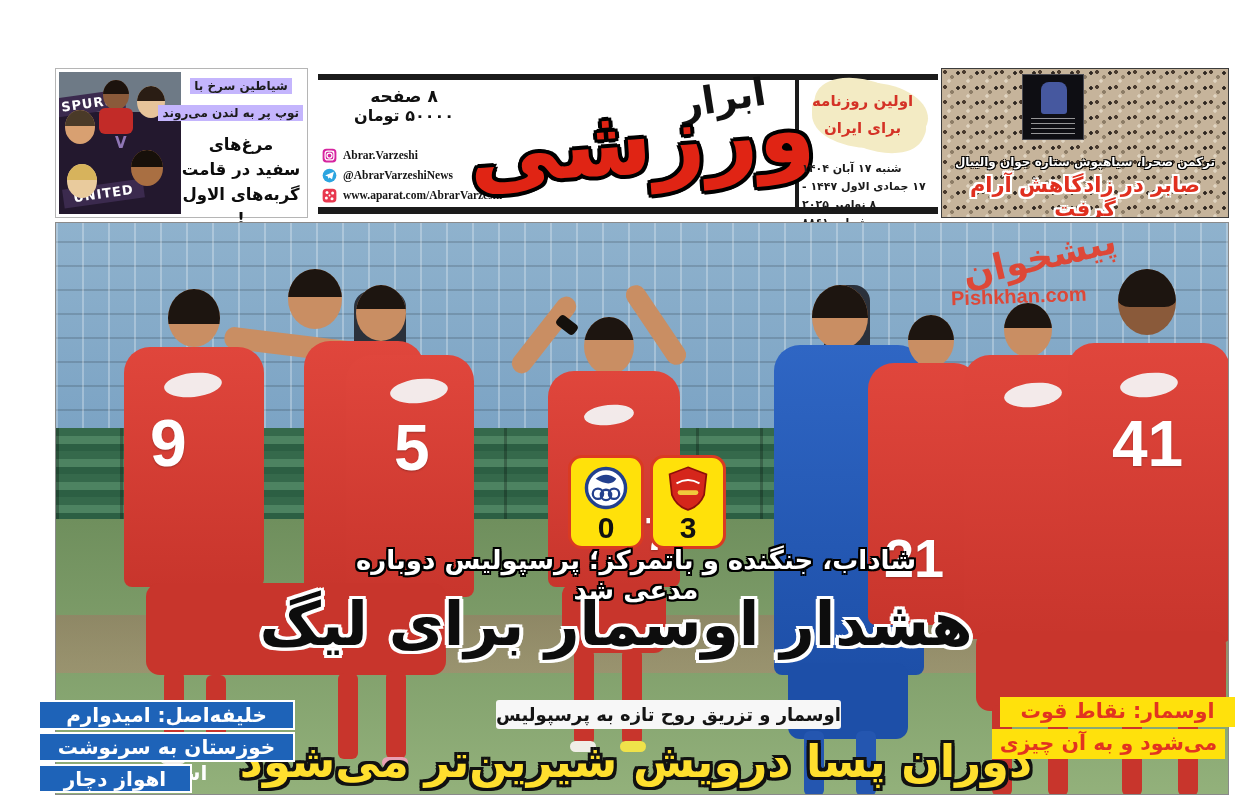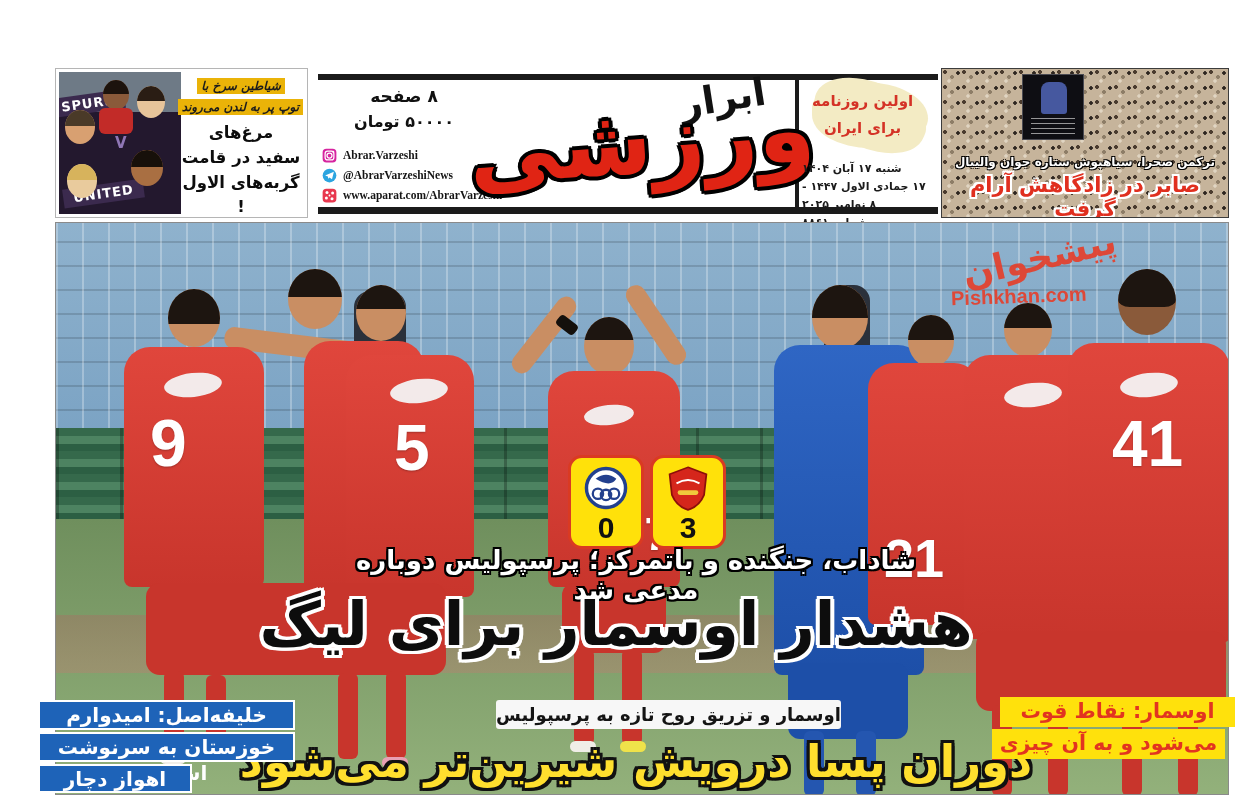--- a/index.html
+++ b/index.html
@@ -15,28 +15,28 @@
   .ob1 { text-shadow:-1px -1px 0 #000,1px -1px 0 #000,-1px 1px 0 #000,1px 1px 0 #000; }
 
   
   .teaser { left:55px; top:68px; width:253px; height:150px; border:1px solid #b5b5b5; background:#fff; }
   .collage { left:3px; top:3px; width:122px; height:142px; background:linear-gradient(#6e7a86 0 28%, #23182e 28%); overflow:hidden; }
   .ribbon { position:absolute; background:#3b2a4e; color:#fff; font-weight:bold; font-size:13px; letter-spacing:1px; padding:2px 10px; transform:rotate(-8deg); white-space:nowrap; }
   .vs-letter { position:absolute; color:#8f76b5; font-weight:bold; font-size:15px; }
   .headc { position:absolute; border-radius:50%; overflow:hidden; }
   .hairc { position:absolute; top:0; left:0; right:0; height:48%; background:#1c130d; border-radius:50% 50% 0 0; }
   .teaser-text { right:4px; top:6px; width:124px; text-align:center; }
-  .kicker-line { display:inline-block; background:#eab308; color:#1c1c1c; font-size:12px; font-weight:bold; padding:1px 4px; margin-bottom:2px; white-space:nowrap;font-style:italic; }
+  .kicker-line { display:inline-block; background:#c4b5fd; color:#1c1c1c; font-size:12px; font-weight:bold; padding:1px 4px; margin-bottom:8px; white-space:nowrap; }
   .teaser-head { font-size:16.5px; font-weight:800; color:#0d0d0d; line-height:1.5; margin-top:4px; }
 
   
   .bar { background:#1b1b1b; }
   .pages-price { left:330px; top:86px; width:148px; text-align:center; font-weight:bold; color:#111; }
   .pages-price .l1 { font-size:17px; }
-  .pages-price .l2 { font-size:16px; margin-top:6px; }
+  .pages-price .l2 { font-size:16px; }
   .socials { left:322px; top:145px; width:190px; }
   .social-row { display:flex; align-items:center; gap:6px; height:20px; }
   .social-row span { font-family:"Liberation Serif", serif; font-weight:bold; font-size:11.5px; color:#151515; }
   .logo-red { left:468px; top:84px; width:332px; text-align:center; font-size:92px; font-weight:bold; color:#e02414; line-height:1.25;
               transform:rotate(-4deg); text-shadow:-3px -3px 0 #000,3px -3px 0 #000,-3px 3px 0 #000,3px 3px 0 #000,-4px 0 0 #000,4px 0 0 #000,0 -4px 0 #000,0 4px 0 #000; }
   .logo-black { left:680px; top:76px; font-size:38px; font-weight:bold; color:#111; transform:rotate(-9deg); }
 
   
   .burst { left:812px; top:82px; width:116px; height:66px; display:flex; align-items:center; }
   .burst::before, .burst::after { content:""; position:absolute; inset:0; background:#f3ebc4; border-radius:42% 58% 47% 53%; }

